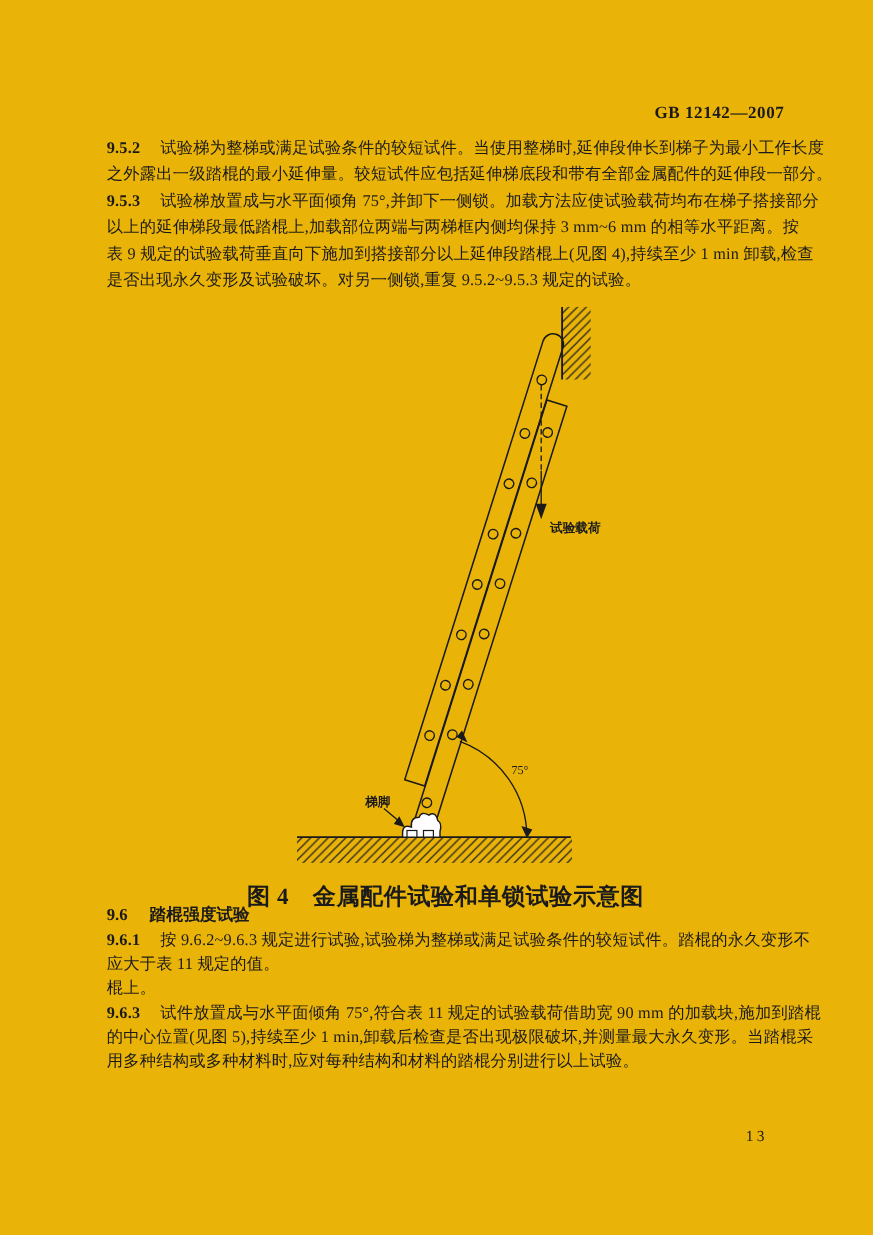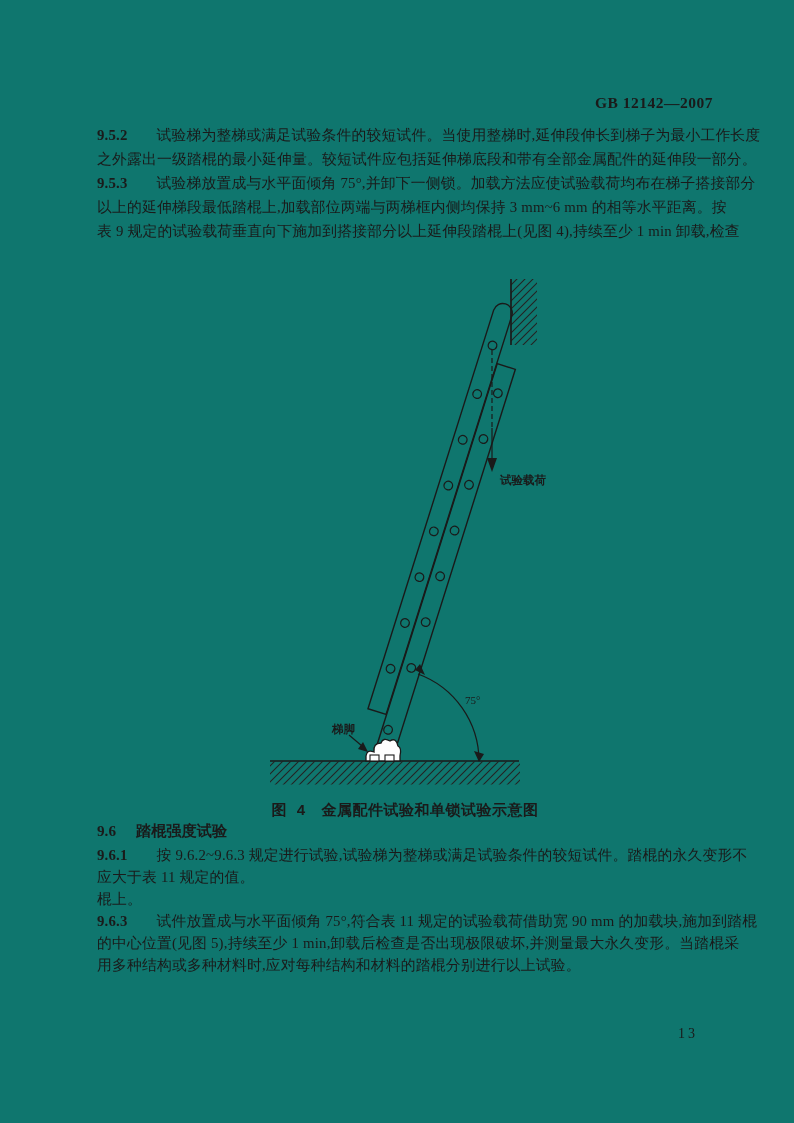--- a/index.html
+++ b/index.html
@@ -1,35 +1,35 @@
 <!DOCTYPE html>
 <html><head>
 <meta charset="utf-8">
 <style>
   html,body{margin:0;padding:0;background:#e8e8e8;}
   .page{
-    position:relative; width:794px; height:1123px; background:#0f766e;
+    position:relative; width:794px; height:1123px; background:#eab308;
     font-family:"Liberation Serif","DejaVu Serif",serif; color:#1a1a1a;
     overflow:hidden; margin:0 auto;
   }
   .hdr{
     position:absolute; top:94px; left:97px; width:616px;
     text-align:right; font-weight:bold; font-size:15.5px; letter-spacing:.5px;
   }
   .para{position:absolute; left:97px; width:660px;}
   .para-top{top:123px;}
   .para-top .bl{height:24px; line-height:24px;}
   .para-bot{top:844px;}
   .para-bot .bl{height:22px; line-height:22px;}
   .bl{font-size:14.8px; white-space:nowrap; letter-spacing:.2px;}
-  .num{font-weight:bold; margin-right:29px;}
+  .num{font-weight:bold; margin-right:18px;}
   .num:empty{display:none; margin:0;}
   .caption{
     position:absolute; top:801px; left:97px; width:616px; text-align:center;
-    font-weight:bold; font-size:15px; letter-spacing:.5px;font-family:Liberation Mono, monospace;
+    font-weight:bold; font-size:21px; letter-spacing:.5px;
   }
   .heading{
     position:absolute; top:821px; left:97px; font-weight:bold; font-size:15.2px;
   }
   .heading .num{margin-right:20px;}
   .pagenum{
     position:absolute; top:1026px; left:678px; font-size:14px; letter-spacing:3px;
   }
   .fig{position:absolute; left:270px; top:278px;}
   .fig .t{font-family:"Liberation Serif","DejaVu Serif",serif; font-size:11px; fill:#1a1a1a;}
@@ -41,20 +41,21 @@
 <div class="page">
 
   <div class="hdr">GB 12142—2007</div>
 
   <div class="para para-top">
     <div class="bl"><span class="num">9.5.2</span><span>试验梯为整梯或满足试验条件的较短试件。当使用整梯时,延伸段伸长到梯子为最小工作长度</span></div>
     <div class="bl"><span>之外露出一级踏棍的最小延伸量。较短试件应包括延伸梯底段和带有全部金属配件的延伸段一部分。</span></div>
     <div class="bl"><span class="num">9.5.3</span><span>试验梯放置成与水平面倾角 75°,并卸下一侧锁。加载方法应使试验载荷均布在梯子搭接部分</span></div>
     <div class="bl"><span>以上的延伸梯段最低踏棍上,加载部位两端与两梯框内侧均保持 3 mm~6 mm 的相等水平距离。按</span></div>
     <div class="bl"><span>表 9 规定的试验载荷垂直向下施加到搭接部分以上延伸段踏棍上(见图 4),持续至少 1 min 卸载,检查</span></div>
+    <div class="bl"><span>是否出现永久变形及试验破坏。对另一侧锁,重复 9.5.2~9.5.3 规定的试验。</span></div>
   </div>
 
   <svg class="fig" width="290" height="512" viewBox="0 0 290 512">
     <defs>
       <pattern id="hat" width="8" height="8" patternUnits="userSpaceOnUse">
         <path d="M-2,2 L2,-2 M-2,10 L10,-2 M6,10 L10,6" stroke="#222" stroke-width="1.1" fill="none"></path>
       </pattern>
     </defs>
 
     <g>

